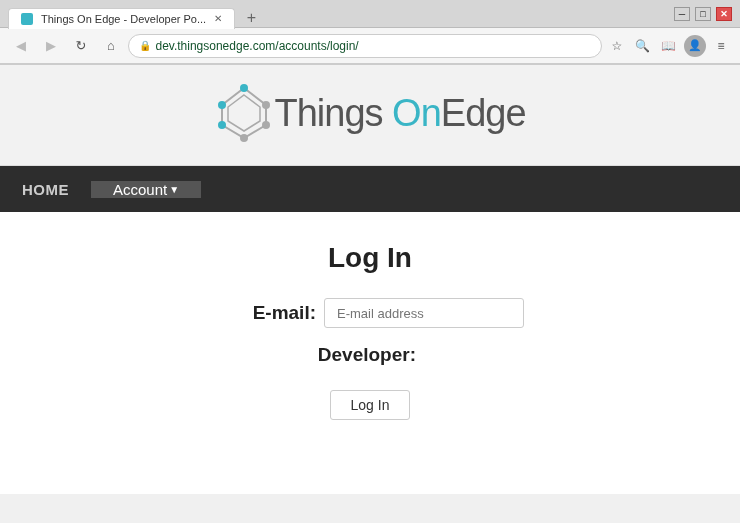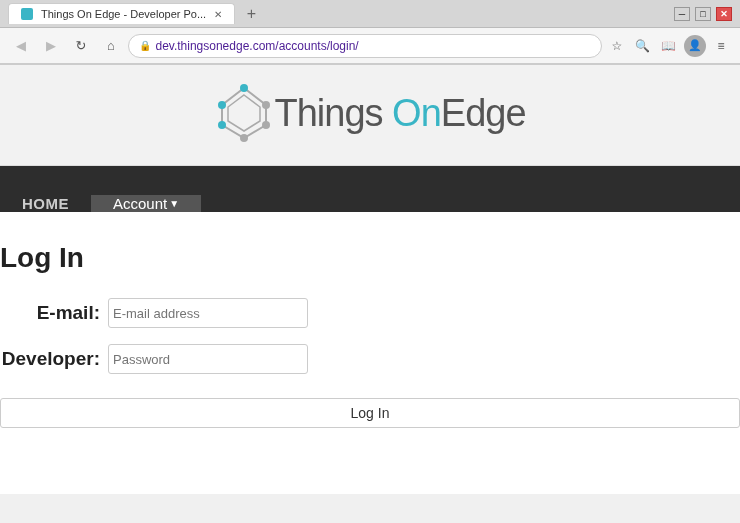--- a/index.html
+++ b/index.html
@@ -130,21 +130,21 @@
       font-size: 38px;
       font-weight: normal;
       color: #555;
       letter-spacing: -1px;
     }
 
     
     .navbar {
       background: #2d2d2d;
       display: flex;
-      align-items: flex-end;
+      align-items: center;
       height: 46px;
     }
     .nav-home {
       padding: 0 22px;
       display: flex;
       align-items: center;
       color: #ccc;
       font-size: 15px;
       font-weight: bold;
       cursor: pointer;
@@ -160,20 +160,21 @@
       cursor: pointer;
       gap: 2px;
     }
     .caret { font-size: 10px; }
 
     
     .login-section {
       padding: 30px 0 20px;
       display: flex;
       flex-direction: column;
+      align-items: center;
     }
     .login-title {
       font-size: 28px;
       font-weight: bold;
       color: #222;
       margin-bottom: 24px;
     }
     .form-row {
       display: flex;
       align-items: center;
@@ -185,21 +186,21 @@
       color: #222;
       text-align: right;
       width: 100px;
       margin-right: 8px;
     }
     .form-input {
       width: 200px;
       height: 30px;
       border: 1px solid #ccc;
       border-radius: 3px;
-      padding: 0 4px;
+      padding: 0 12px;
       font-size: 13px;
       color: #999;
       outline: none;
     }
     .login-btn {
       margin-top: 8px;
       padding: 6px 20px;
       background: white;
       border: 1px solid #ccc;
       border-radius: 3px;
@@ -207,21 +208,21 @@
       cursor: pointer;
       color: #333;
     }
   </style>
 </head>
 <body>
 
 <div class="browser-chrome">
 
   <div class="title-bar">
-    <div class="tab-bar" style="flex:1; display:flex; align-items:center; padding:0;">
+    <div class="tab-bar" style="flex:1; display:flex; align-items:flex-end; padding:0;">
       <div class="tab">
         <span style="width:12px;height:12px;background:#3ab5c6;border-radius:2px;display:inline-block;flex-shrink:0;"></span>
         <span class="tab-title">Things On Edge - Developer Po...</span>
         <span class="tab-close">✕</span>
       </div>
       <div class="new-tab-btn">+</div>
     </div>
     <div class="title-bar-controls">
       <div class="win-btn">─</div>
       <div class="win-btn">□</div>
@@ -229,21 +230,21 @@
     </div>
   </div>
 
   <div class="toolbar">
     <div class="nav-btn disabled">◀</div>
     <div class="nav-btn disabled">▶</div>
     <div class="nav-btn">↻</div>
     <div class="nav-btn">⌂</div>
     <div class="address-bar">
       <span class="lock-icon">🔒</span>
-      <span style="font-size:12px;color:#4c1d95;">dev.thingsonedge.com/accounts/login/</span>
+      <span style="font-size:12px;color:#14532d;">dev.thingsonedge.com/accounts/login/</span>
     </div>
     <div class="toolbar-icons">
       <div class="toolbar-icon">☆</div>
       <div class="toolbar-icon">🔍</div>
       <div class="toolbar-icon">📖</div>
       <div class="avatar-icon">👤</div>
       <div class="toolbar-icon">≡</div>
     </div>
   </div>
 </div>
@@ -281,18 +282,17 @@
   <div class="login-section">
     <h2 class="login-title">Log In</h2>
 
     <div class="form-row">
       <label class="form-label">E-mail:</label>
       <input class="form-input" type="email" placeholder="E-mail address" style="">
     </div>
 
     <div class="form-row">
       <label class="form-label">Developer:</label>
-      <input class="form-input" type="password" placeholder="Password" style="">
     </div>
 
     <button class="login-btn">Log In</button>
   </div>
 </div>
 
 </body></html>

